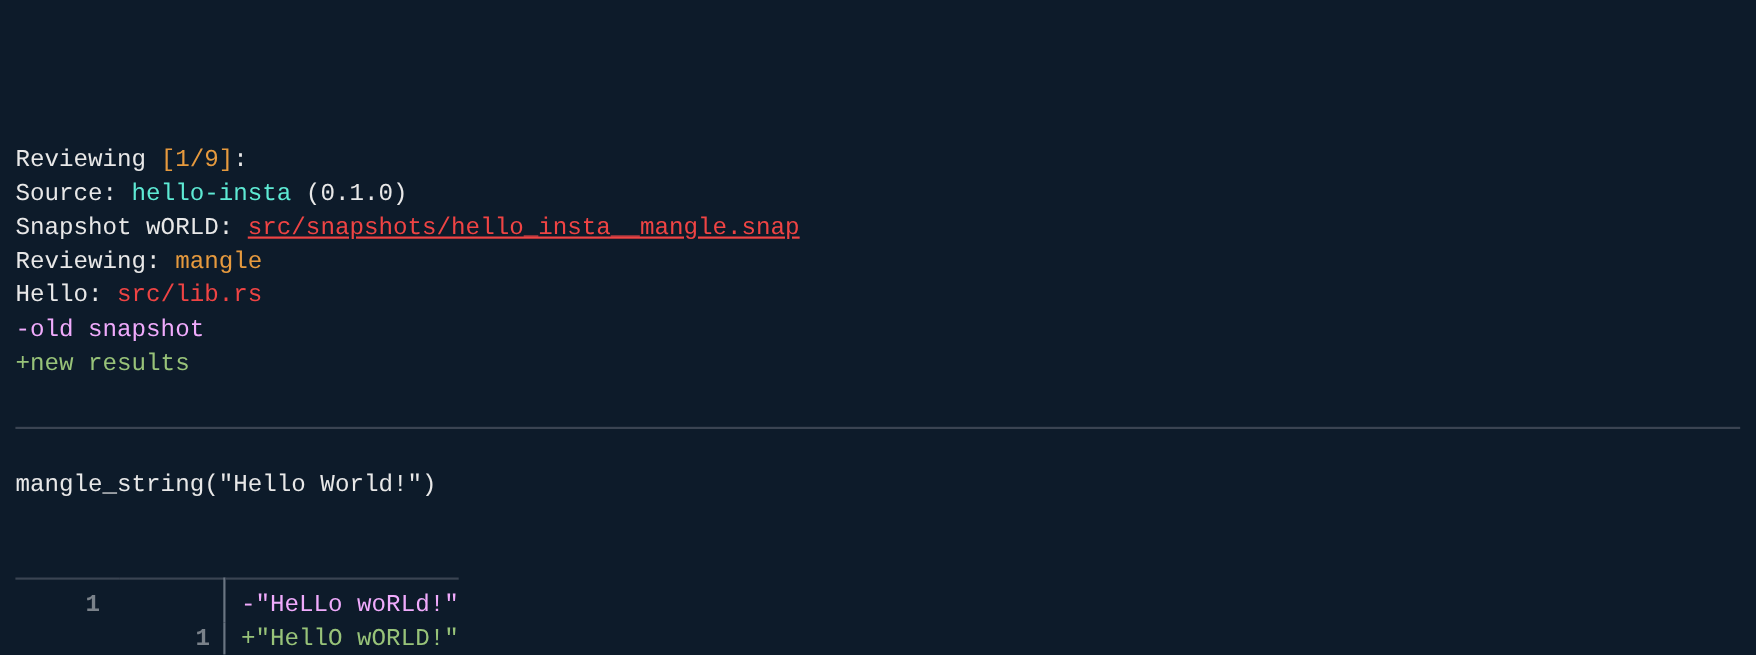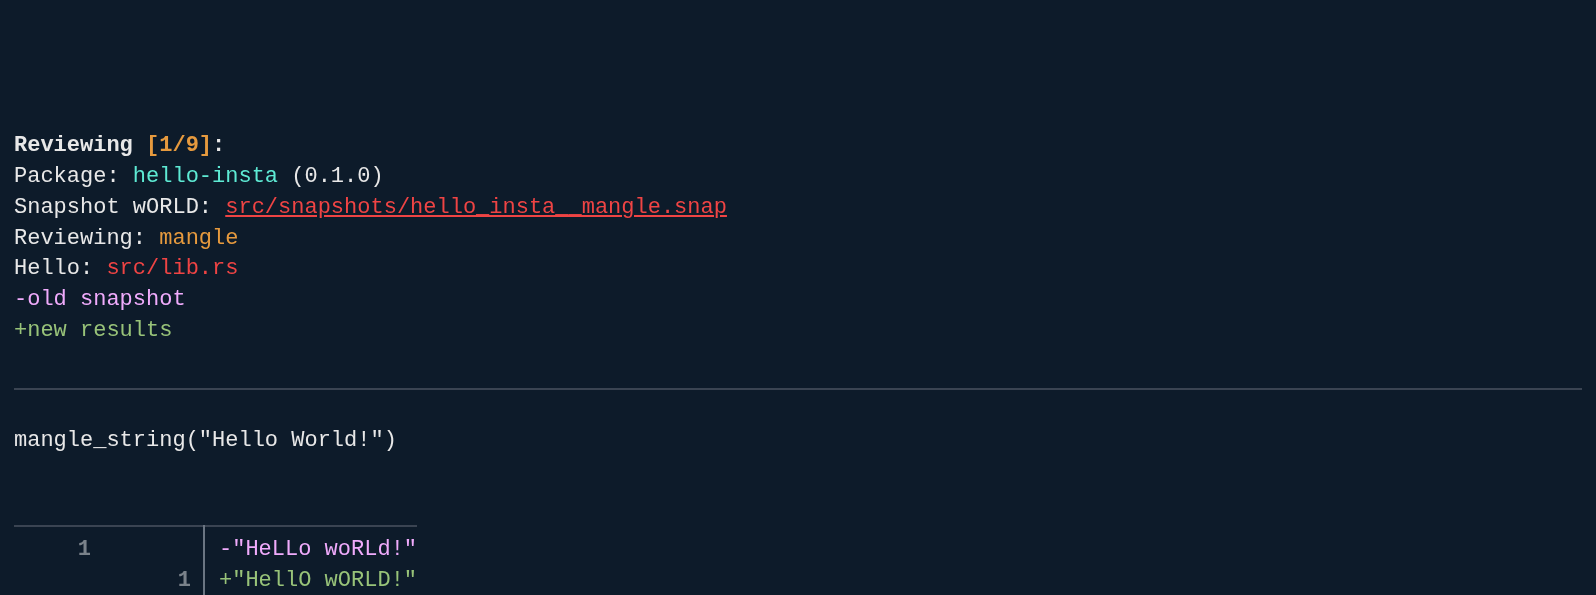--- a/index.html
+++ b/index.html
@@ -7,21 +7,21 @@
     background: #0d1b2a;
     color: #c8ccd0;
     font-family: "SF Mono", "Monaco", "Consolas", "Courier New", monospace;
     font-size: 22px;
     line-height: 1.4;
     padding: 8px 14px;
     width: 1596px;
     height: 595px;
     white-space: pre;
   }
-  .bold { font-weight: bold; }
+  .bold { font-weight: normal; }
   .white { color: #e8e8e8; }
   .dim { color: #5eead4; }
   .orange { color: #e69a3e; }
   .cyan { color: #ef4444; }
   .underline { text-decoration: underline; }
   .red { color: #f0abfc; }
   .green { color: #98c379; }
   .hr {
     border: none;
     border-top: 2px solid #3a4452;
@@ -58,21 +58,21 @@
     border-bottom: 2px solid #3a4452;
     padding-bottom: 8px !important;
   }
 </style>
 </head>
 <body>
 
 
 
 <div><span class="bold white">Reviewing</span> <span class="bold orange">[1/9]</span><span class="bold white">:</span>
-<span class="white">Package:</span> <span class="dim">hello-insta</span> <span class="white">(0.1.0)</span>
+<span class="white">Source:</span> <span class="dim">hello-insta</span> <span class="white">(0.1.0)</span>
 <span class="white">Snapshot wORLD:</span> <span class="cyan underline">src/snapshots/hello_insta__mangle.snap</span>
 <span class="white">Reviewing:</span> <span class="orange">mangle</span>
 <span class="white">Hello:</span> <span class="cyan">src/lib.rs</span>
 <span class="red">-old snapshot</span>
 <span class="green">+new results</span></div>
 <hr class="hr">
 <div class="white">mangle_string("Hello World!")</div>
 
 <table class="diff-table">
 <tbody><tr class="diff-top-border">

